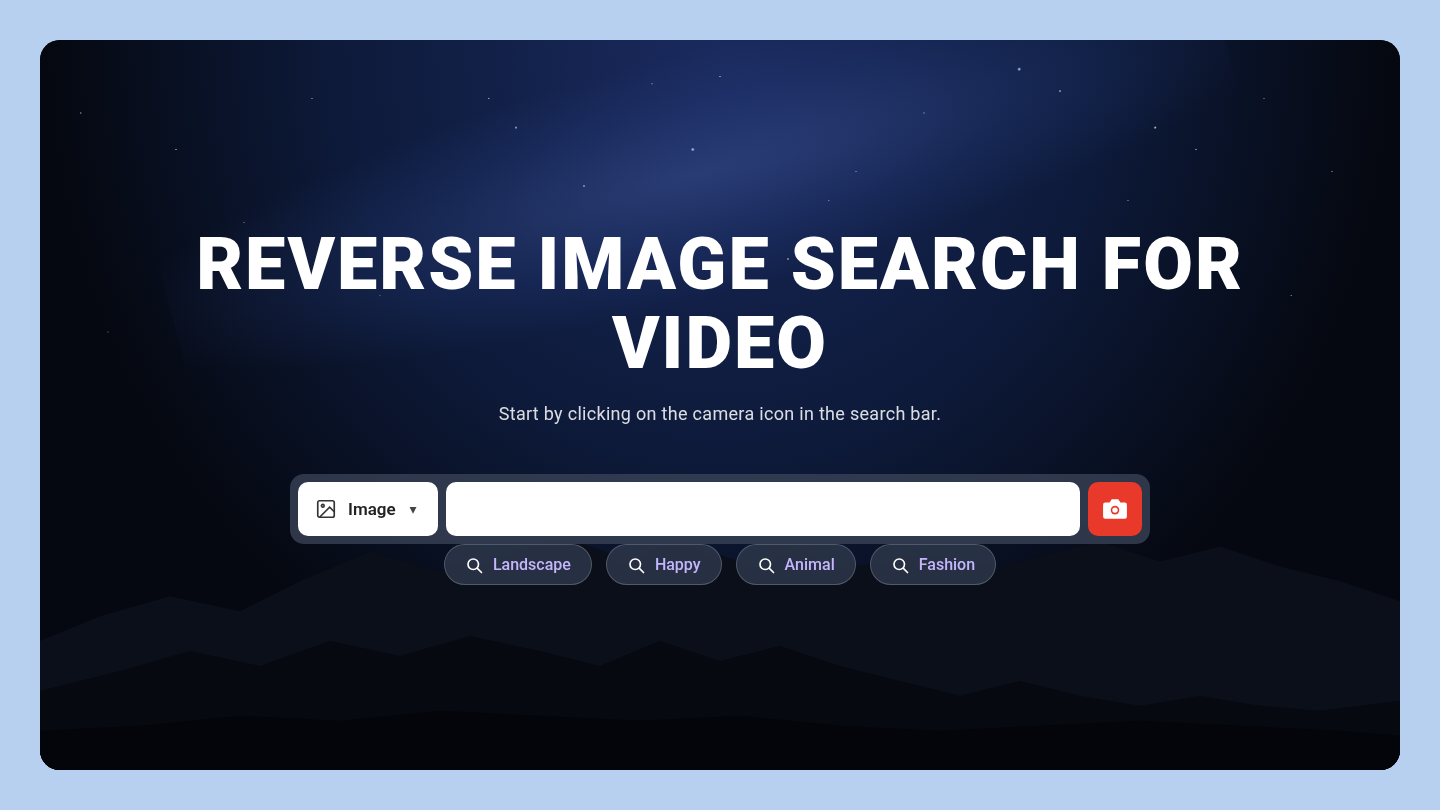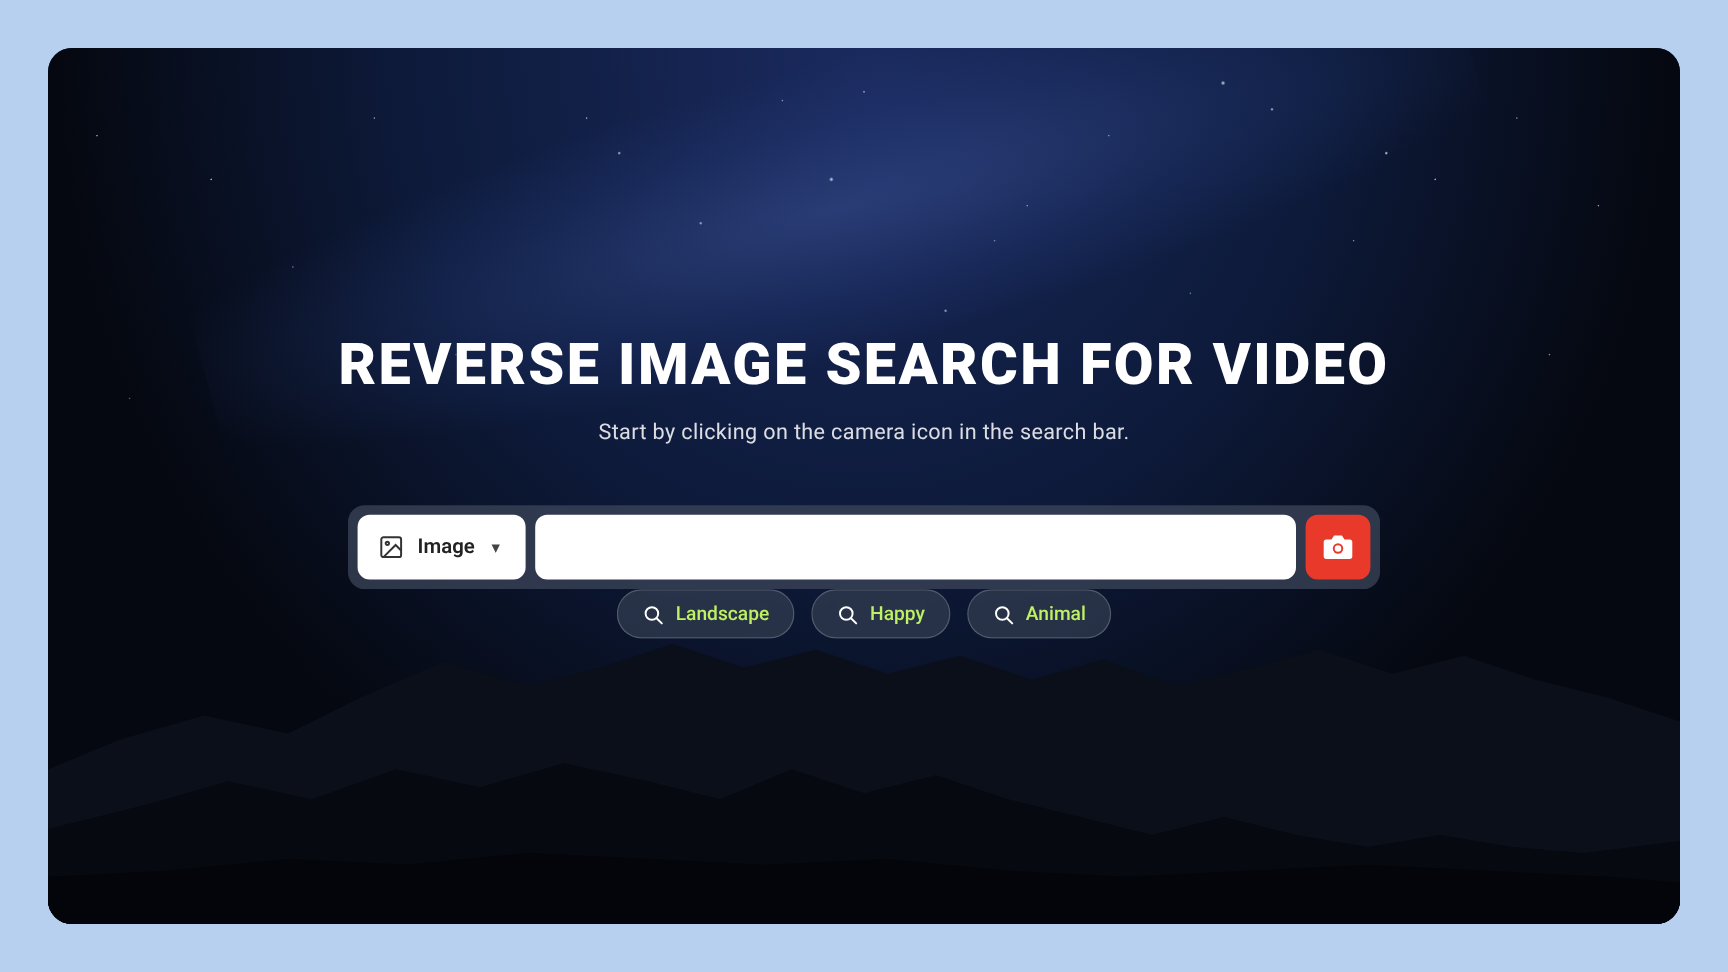--- a/index.html
+++ b/index.html
@@ -99,21 +99,21 @@
       z-index: 10;
       display: flex;
       flex-direction: column;
       align-items: center;
       justify-content: center;
       height: 100%;
       padding: 40px;
     }
 
     .main-title {
-      font-size: 48px;
+      font-size: 72px;
       font-weight: 900;
       color: #ffffff;
       text-align: center;
       letter-spacing: 2px;
       margin-bottom: 20px;
       text-transform: uppercase;
       line-height: 1.1;
     }
 
     .subtitle {
@@ -214,21 +214,21 @@
 
     .chip {
       display: flex;
       align-items: center;
       gap: 10px;
       background: rgba(50, 60, 80, 0.75);
       border: 1.5px solid rgba(255, 255, 255, 0.2);
       border-radius: 30px;
       padding: 10px 20px;
       cursor: pointer;
-      color: #bef264;
+      color: #c4b5fd;
       font-size: 16px;
       font-weight: 500;
       backdrop-filter: blur(8px);
       transition: background 0.2s;
     }
 
     .chip-search-icon {
       width: 18px;
       height: 18px;
       color: rgba(255,255,255,0.9);
@@ -313,16 +313,25 @@
       <div class="chip">
         <span class="chip-search-icon">
           <svg viewBox="0 0 24 24" xmlns="http://www.w3.org/2000/svg">
             <circle cx="11" cy="11" r="7" stroke="white" stroke-width="2.2" fill="none"></circle>
             <line x1="16.5" y1="16.5" x2="22" y2="22" stroke="white" stroke-width="2.2" stroke-linecap="round"></line>
           </svg>
         </span>
         <span>Animal</span>
       </div>
 
+      <div class="chip">
+        <span class="chip-search-icon">
+          <svg viewBox="0 0 24 24" xmlns="http://www.w3.org/2000/svg">
+            <circle cx="11" cy="11" r="7" stroke="white" stroke-width="2.2" fill="none"></circle>
+            <line x1="16.5" y1="16.5" x2="22" y2="22" stroke="white" stroke-width="2.2" stroke-linecap="round"></line>
+          </svg>
+        </span>
+        <span>Fashion</span>
+      </div>
 
     </div>
   </div>
 </div>
 
 </body></html>

